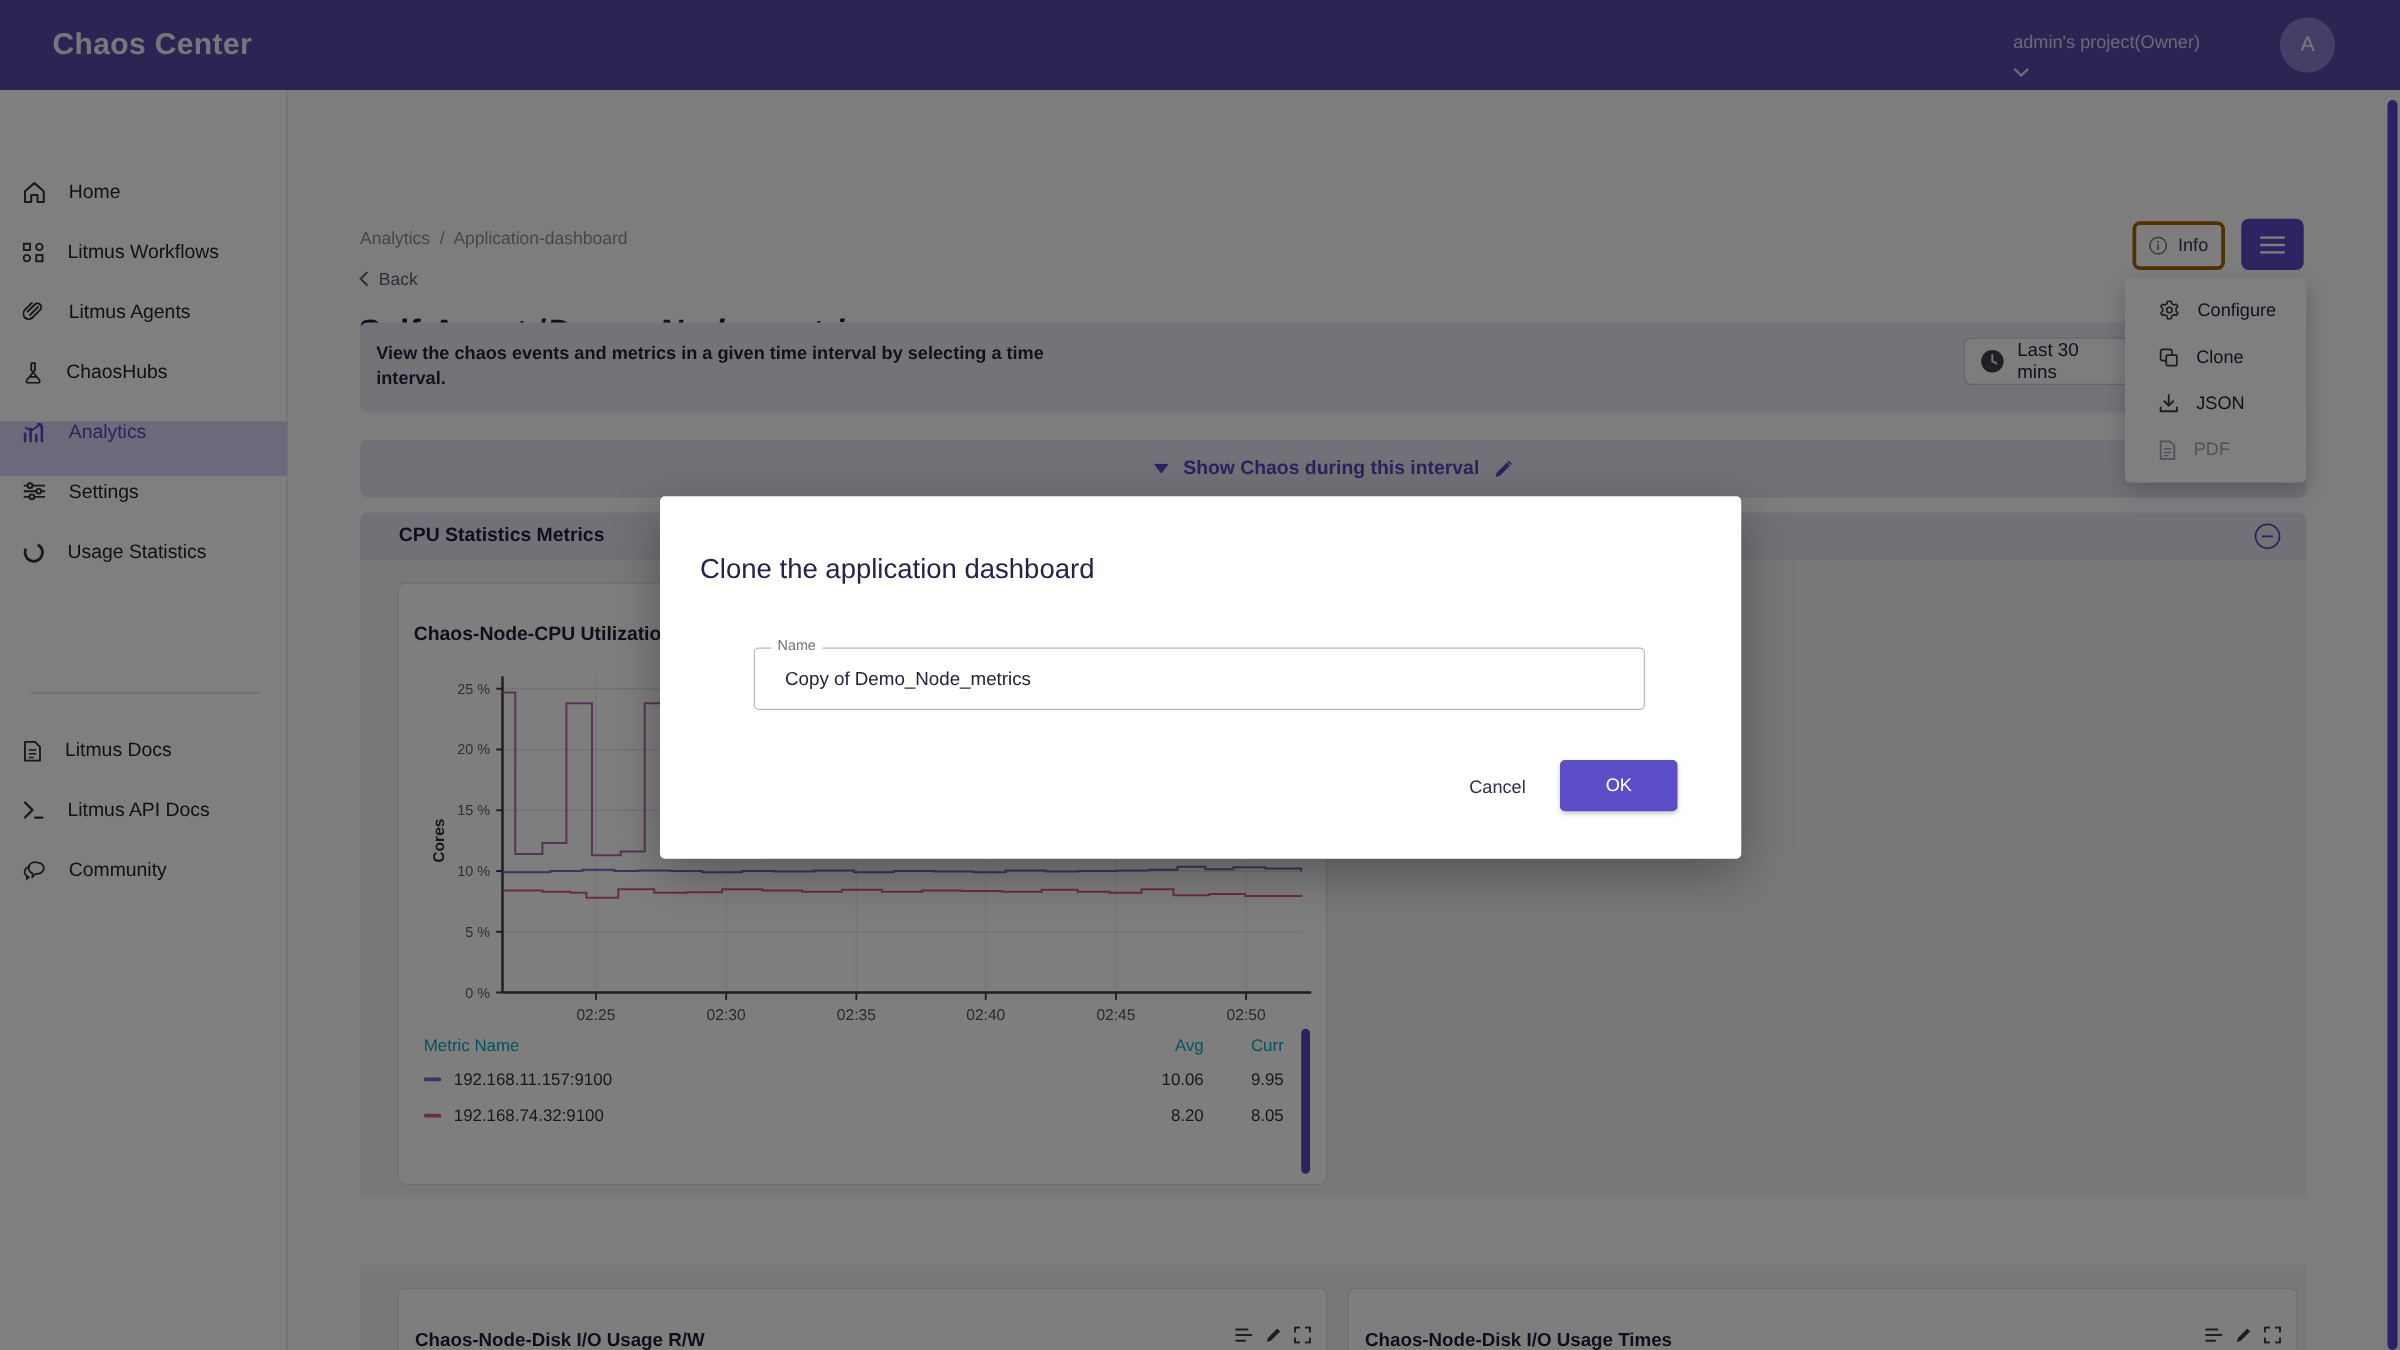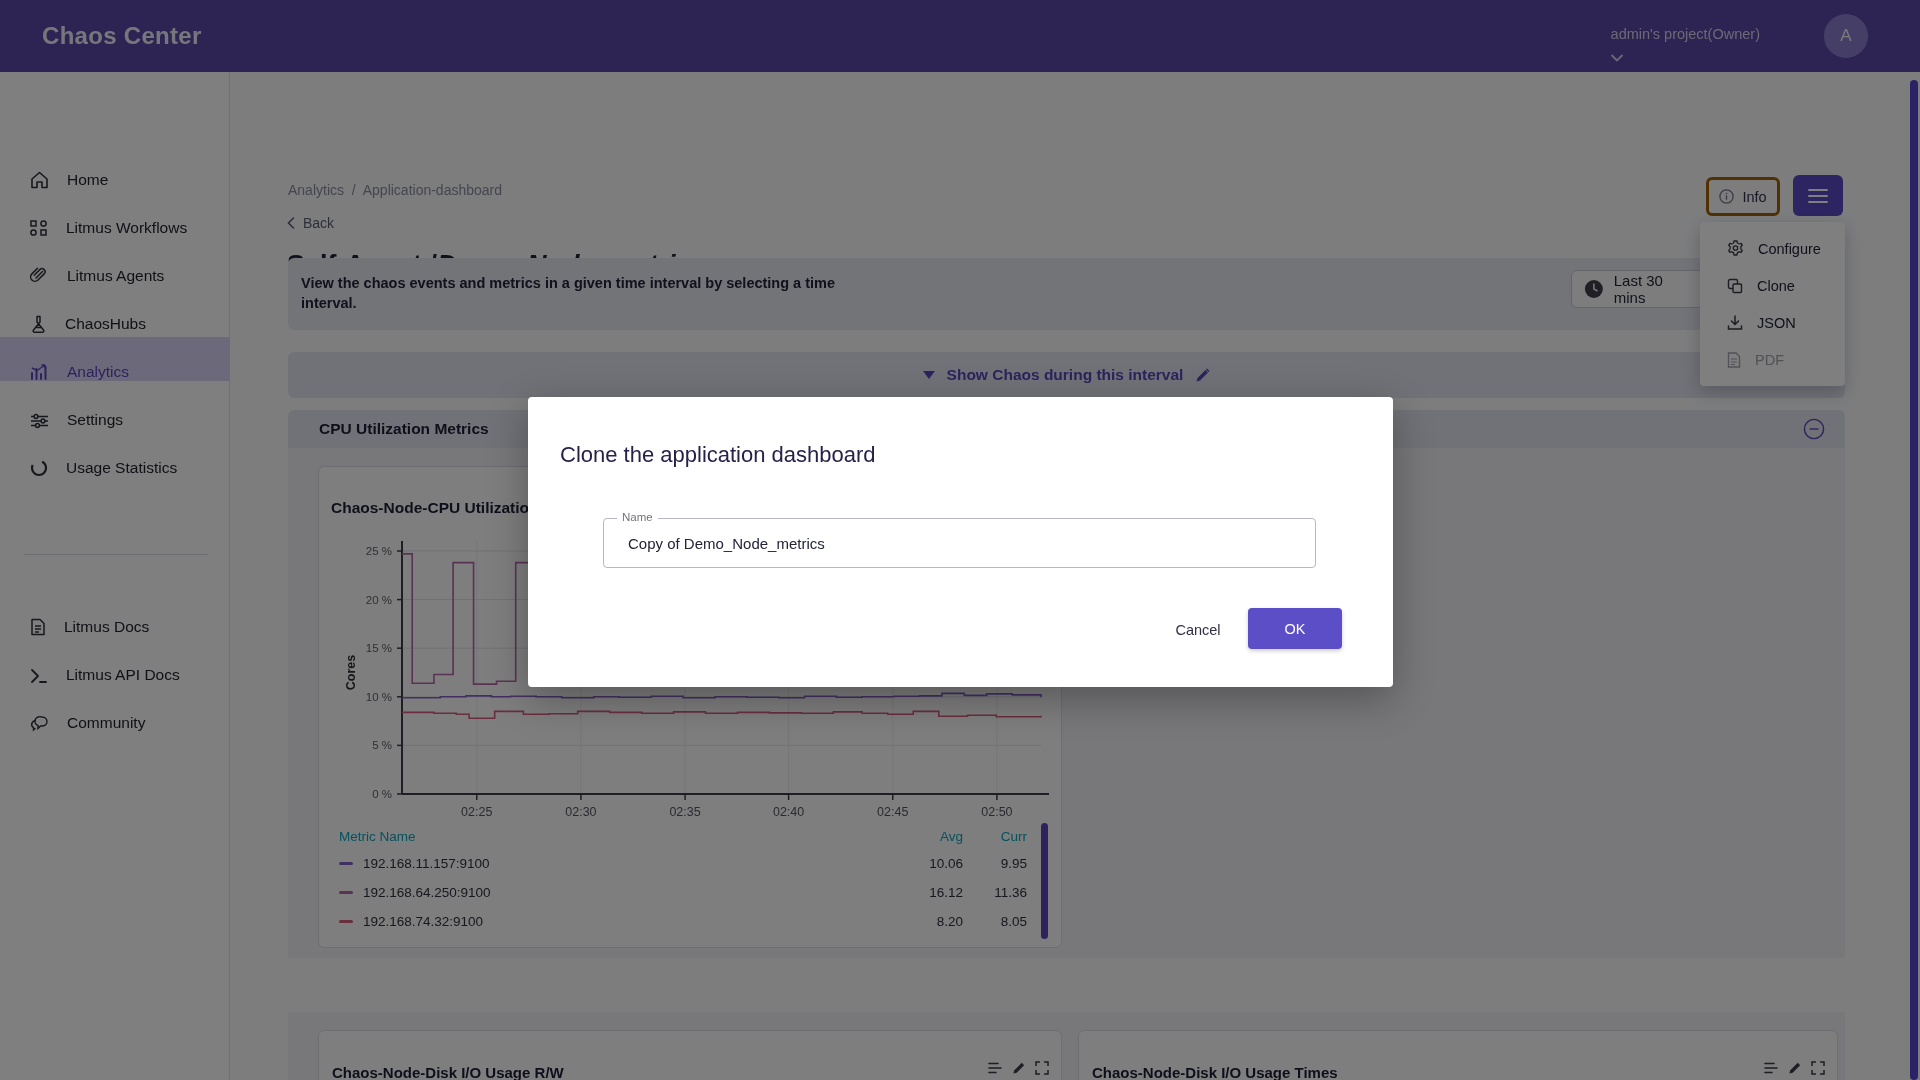--- a/index.html
+++ b/index.html
@@ -8,21 +8,21 @@
 
   
   .topbar { position:absolute; left:0; top:0; width:1920px; height:72px; background:#5A48A8; z-index:5; }
   .brand { position:absolute; left:42px; top:22px; font-size:24px; font-weight:700; color:#EFEDF8; letter-spacing:.3px; }
   .project-sel { position:absolute; right:160px; top:26px; color:#D8D3EC; font-size:14.5px; display:flex; align-items:flex-start; gap:12px; cursor:pointer;flex-direction:column; }
   .avatar { position:absolute; left:1824px; top:14px; width:44px; height:44px; border-radius:50%;
     background:#8A7FD0; color:#F2F0FA; font-size:17px; display:flex; align-items:center; justify-content:center; }
 
   
   .sidebar { position:absolute; left:0; top:72px; width:230px; height:1008px; background:#FFFFFF; border-right:1px solid #E3E3EC; z-index:4; }
-  .nav-item { position:absolute; left:0; width:230px; height:44px; display:flex; align-items:flex-end; gap:18px; padding-left:30px; cursor:pointer;
+  .nav-item { position:absolute; left:0; width:230px; height:44px; display:flex; align-items:flex-start; gap:18px; padding-left:18px; cursor:pointer;
     font-size:15.5px; font-weight:500; color:#23232F; }
   .nav-item svg { flex:0 0 auto; }
   .nav-item.active { background:#D9D4F5; color:#5B44BA; }
   .side-divider { position:absolute; left:24px; top:482px; width:184px; height:1px; background:#D8D8E2; }
 
   
   .content { position:absolute; left:230px; top:72px; width:1690px; height:1008px; }
   .crumb { position:absolute; left:58px; top:110px; font-size:14px; color:#8A8AA0; }
   .crumb span { cursor:pointer; }
   .backlink { position:absolute; left:57px; top:143px; font-size:14px; color:#5C5C72; cursor:pointer; display:flex; align-items:center; gap:8px;justify-content:space-between; }
@@ -301,21 +301,21 @@
         <path d="M0 0 H12 L6 8 Z" fill="#5B44BA"></path>
       </svg>
     <span class="lbl">Show Chaos during this interval</span>
     <svg width="15" height="15" viewBox="0 0 15 15">
         <path d="M1.5 13.5 L2.5 10 L10.5 2 L13 4.5 L5 12.5 Z" fill="#5B44BA"></path>
         <path d="M11.5 1 L14 3.5" stroke="#5B44BA" stroke-width="1.5"></path>
       </svg>
   </div>
 
   <div class="panel-strip" style="top:338px">
-    <div class="ttl">CPU Utilization Metrics</div>
+    <div class="ttl">CPU Statistics Metrics</div>
     <span class="collapse-ic">
       <svg width="22" height="22" viewBox="0 0 22 22">
           <circle cx="11" cy="11" r="9.6" stroke="#5B44BA" fill="none" stroke-width="1.4"></circle>
           <path d="M6.5 11 H15.5" stroke="#5B44BA" stroke-width="1.4"></path>
         </svg>
     </span>
   </div>
   <div class="panel-body" style="top:376px; height:510px"></div>
 
   <div class="chart-card">
@@ -370,26 +370,20 @@
 <span class="lg-curr">Curr</span>
           <span class="lg-sb"></span>
         </div>
         <div class="legend-row">
           <span class="lg-name"><span class="lg-dash" style="background:#8760C7"></span>192.168.11.157:9100</span>
 <span class="lg-avg">10.06</span>
           <span class="lg-curr">9.95</span>
           <span class="lg-sb"></span>
         </div>
         <div class="legend-row">
-          <span class="lg-name"><span class="lg-dash" style="background:#B464A8"></span>192.168.64.250:9100</span>
-<span class="lg-avg">16.12</span>
-          <span class="lg-curr">11.36</span>
-          <span class="lg-sb"></span>
-        </div>
-        <div class="legend-row">
           <span class="lg-name"><span class="lg-dash" style="background:#D45C7E"></span>192.168.74.32:9100</span>
 <span class="lg-avg">8.20</span>
           <span class="lg-curr">8.05</span>
           <span class="lg-sb"></span>
         </div>
       </div>
     <div class="legend-scroll"></div>
   </div>
 
   <div class="panel-body" style="top:940px; height:68px"></div>

